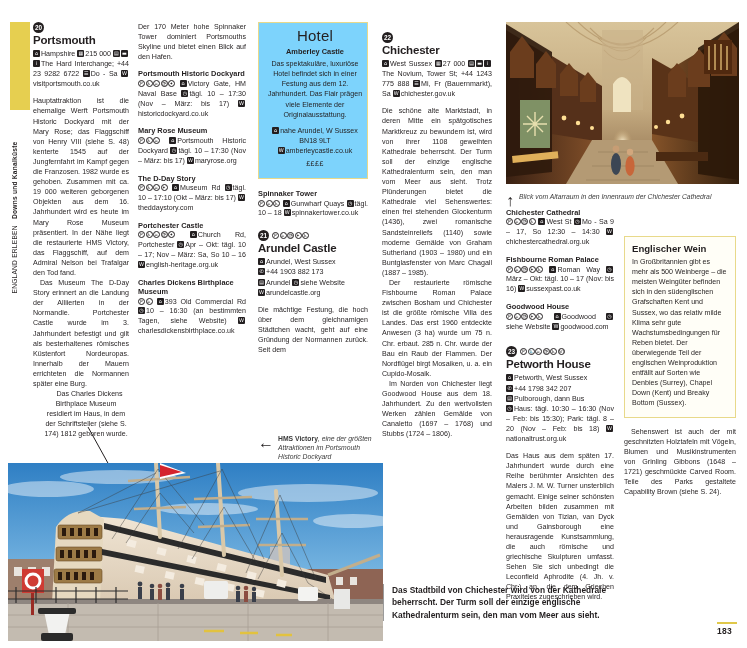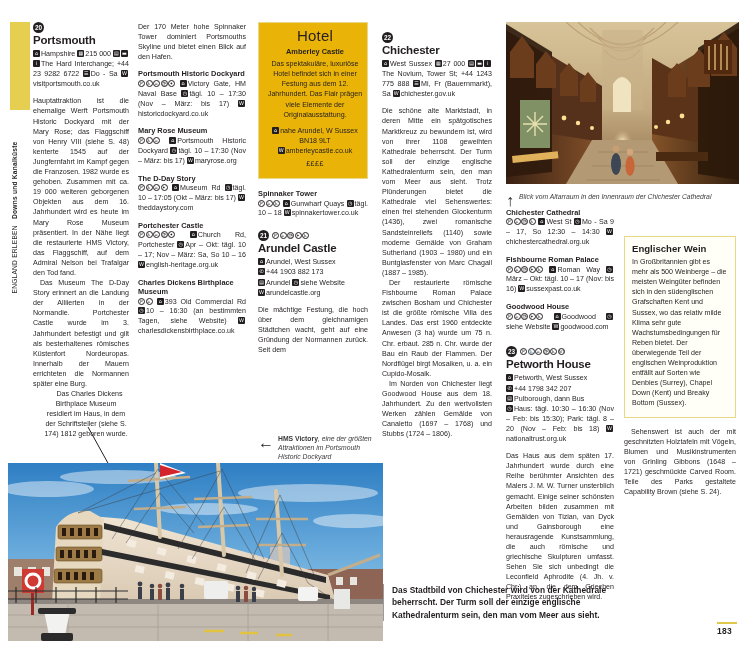--- a/index.html
+++ b/index.html
@@ -72,21 +72,21 @@
               border:.6px solid #231f20; font-size:4.4px; line-height:6px; }
   .amen { letter-spacing:.4px; }
   .amen .ic.round { margin-right:.5px; }
 
   .entry-title { font-weight:700; font-size:7.4px; line-height:9.4px; margin-bottom:1px; }
   .entry { margin-bottom:7px; }
   .entry .det { line-height:9.9px; }
 
   
   #hotel-box {
-    border:1.1px solid #e8d98a; background:#eab308;
+    border:1.1px solid #e8d98a; background:#7dd3fc;
     padding:8px 3px 9px 7px; text-align:center;
   }
   #hotel-box .hotel-word {
     font-size:15px; font-weight:400; margin-bottom:6px; letter-spacing:.2px;
   }
   #hotel-box .hotel-name { font-weight:700; font-size:7.4px; margin-bottom:2px; }
   #hotel-box p { text-align:center; }
   #hotel-box .hotel-addr { margin-top:6px; }
   #hotel-box .price { letter-spacing:.5px; margin-top:3px; font-size:7px; }
 
@@ -173,21 +173,21 @@
     <p class="det"><span class="amen"><span class="ic round">P</span><span class="ic round">♿</span><span class="ic round">☕</span><span class="ic round">🛍</span><span class="ic round">✦</span></span> <span class="ic">⌂</span><span>Victory Gate, HM Naval Base</span> <span class="ic">◷</span><span>tägl. 10 – 17:30 (Nov – März: bis 17)</span> <span class="ic">W</span><span>historicdockyard.co.uk</span></p>
   </div>
 
   <div class="entry">
     <div class="entry-title">Mary Rose Museum</div>
     <p class="det"><span class="amen"><span class="ic round">P</span><span class="ic round">♿</span><span class="ic round">☕</span></span> <span class="ic">⌂</span><span>Portsmouth Historic Dockyard</span> <span class="ic">◷</span><span>tägl. 10 – 17:30 (Nov – März: bis 17)</span> <span class="ic">W</span><span>maryrose.org</span></p>
   </div>
 
   <div class="entry">
     <div class="entry-title">The D-Day Story</div>
-    <p class="det"><span class="amen"><span class="ic round">P</span><span class="ic round">♿</span><span class="ic round">☕</span><span class="ic round">✦</span></span> <span class="ic">⌂</span><span>Museum Rd</span> <span class="ic">◷</span><span>tägl. 10 – 17:05 (Okt – März: bis 17)</span> <span class="ic">W</span><span>theddaystory.com</span></p>
+    <p class="det"><span class="amen"><span class="ic round">P</span><span class="ic round">♿</span><span class="ic round">☕</span><span class="ic round">✦</span></span> <span class="ic">⌂</span><span>Museum Rd</span> <span class="ic">◷</span><span>tägl. 10 – 17:10 (Okt – März: bis 17)</span> <span class="ic">W</span><span>theddaystory.com</span></p>
   </div>
 
   <div class="entry">
     <div class="entry-title">Portchester Castle</div>
     <p class="det"><span class="amen"><span class="ic round">P</span><span class="ic round">♿</span><span class="ic round">☕</span><span class="ic round">🛍</span><span class="ic round">✦</span></span> <span class="ic">⌂</span><span>Church Rd, Portchester</span> <span class="ic">◷</span><span>Apr – Okt: tägl. 10 – 17; Nov – März: Sa, So 10 – 16</span> <span class="ic">W</span><span>english-heritage.org.uk</span></p>
   </div>
 
   <div class="entry">
     <div class="entry-title">Charles Dickens Birthplace Museum</div>
     <p class="det"><span class="amen"><span class="ic round">P</span><span class="ic round">☕</span></span> <span class="ic">⌂</span><span>393 Old Commercial Rd</span> <span class="ic">◷</span><span>10 – 16:30 (an bestimmten Tagen, siehe Website)</span> <span class="ic">W</span><span>charlesdickensbirthplace.co.uk</span></p>

